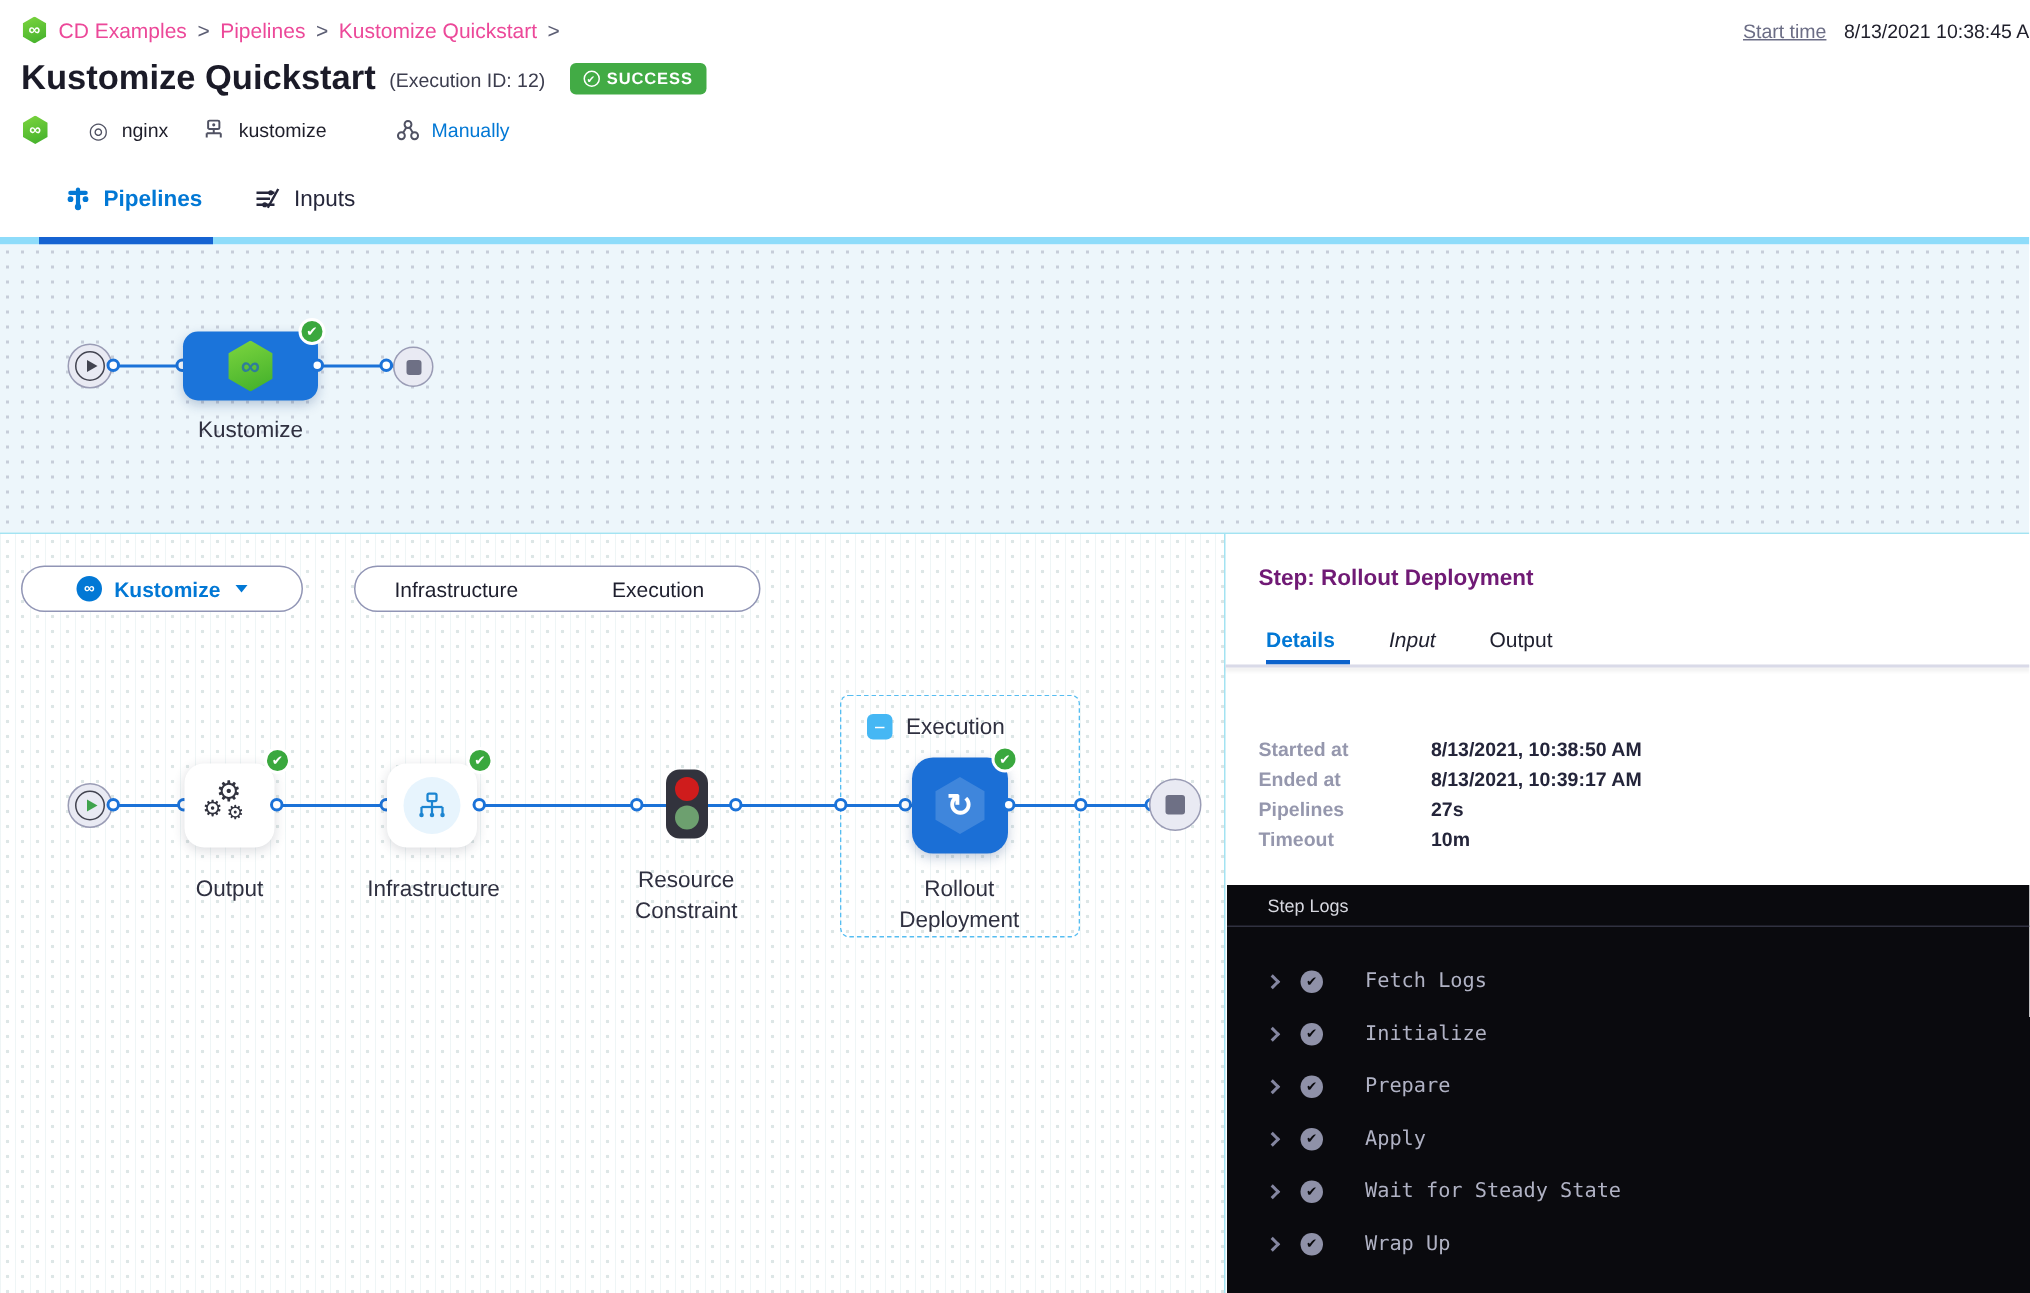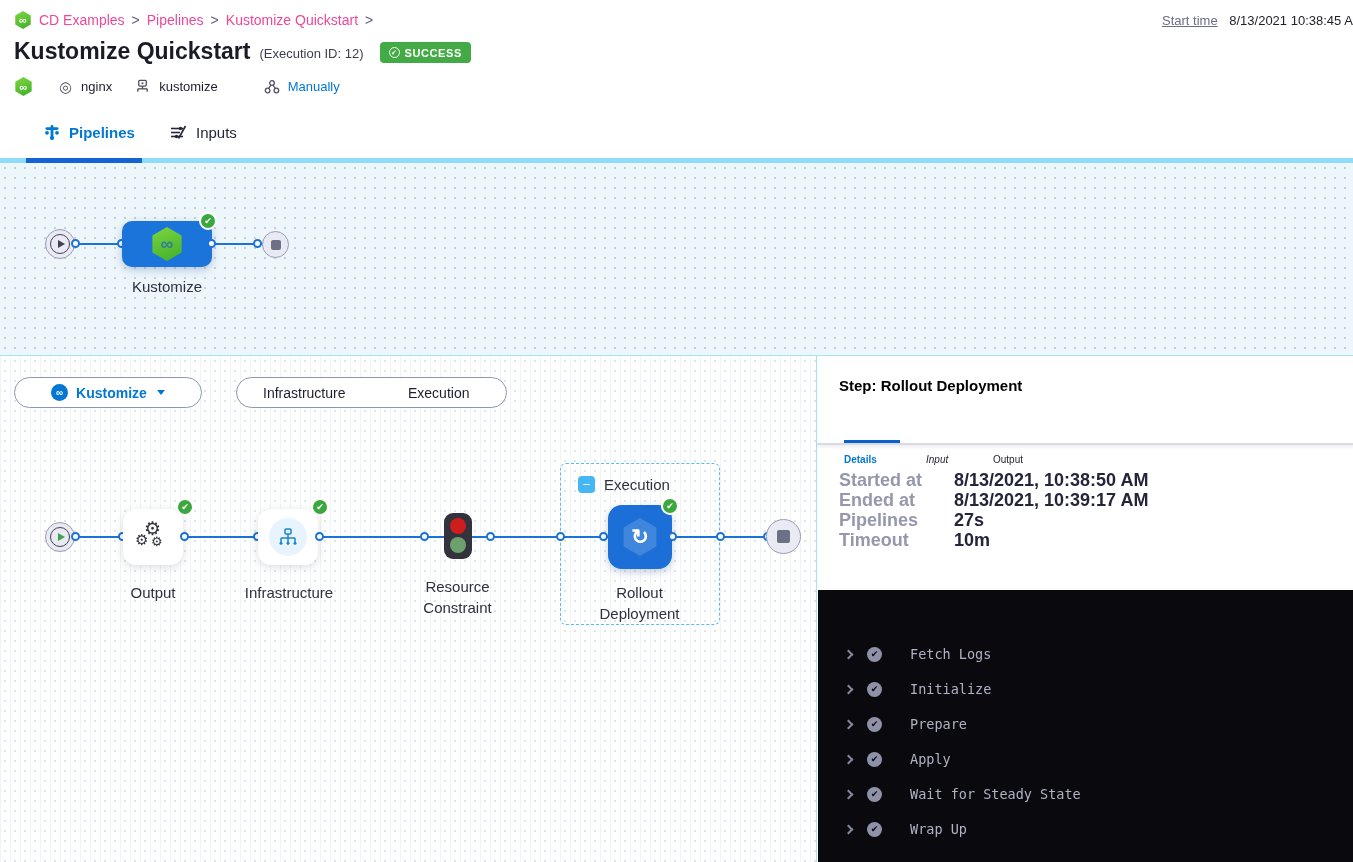--- a/index.html
+++ b/index.html
@@ -96,28 +96,28 @@
   .rollout-node { position:absolute; left:608px; top:149px; width:64px; height:64px; border-radius:14px;
     background:#1b6fd6; box-shadow:0 3px 8px rgba(20,60,120,.25);
     display:flex; align-items:center; justify-content:center; cursor:pointer; }
   .hex-light { width:38px; height:38px; clip-path:polygon(50% 0,93% 25%,93% 75%,50% 100%,7% 75%,7% 25%);
     background:rgba(255,255,255,.16); display:flex; align-items:center; justify-content:center;
     color:#fff; font-size:21px; font-weight:bold; }
 
   
   .panel { position:absolute; left:816px; top:356px; width:537px; height:506px; background:#fff;
     border-left:1px solid #a3e3f2; }
-  .panel-title { position:absolute; left:22px; top:21px; font-size:15px; font-weight:bold; color:#000000; }
-  .ptab { position:absolute; top:62px; font-size:10px; cursor:pointer; color:#1e1f2e;margin-top:36px; }
+  .panel-title { position:absolute; left:22px; top:21px; font-size:15px; font-weight:bold; color:#701a75; }
+  .ptab { position:absolute; top:62px; font-size:14px; cursor:pointer; color:#1e1f2e; }
   .ptab.active { color:#0278d5; font-weight:bold; }
   .ptab-details { left:27px; } .ptab-input { left:109px;font-style:italic; } .ptab-output { left:176px; }
   .ptab-underline { position:absolute; left:27px; top:84px; width:56px; height:3px; background:#0b62cc; }
   .ptab-track { position:absolute; left:0; top:87px; width:537px; height:2px; background:#d9dae8;
     box-shadow:0 2px 3px rgba(0,0,0,.1); }
-  .detail-row { position:absolute; left:22px; font-size:18px; }
+  .detail-row { position:absolute; left:22px; font-size:13px;margin-top:22px; }
   .detail-row .dl { display:inline-block; width:115px; color:#9597ad; font-weight:bold; }
   .detail-row .dv { color:#24253a; font-weight:bold; }
   .detail-row .dv a, .detail-link { color:#0278d5; font-weight:bold; cursor:pointer; }
 
   
   .log-panel { position:absolute; left:1px; top:234px; width:536px; height:272px; background:#0a0a0e; }
   .log-header { position:absolute; left:0; top:0; width:100%; height:28px; border-bottom:1px solid #303140;
     display:flex; align-items:center; padding-left:27px; font-size:12px; color:#d7d8e0; }
   .log-row { position:absolute; left:0; width:100%; height:22px; display:flex; align-items:center; cursor:pointer; }
   .log-chevron { position:absolute; left:27px; width:7px; height:7px; border-top:2px solid #8486a0;
@@ -347,20 +347,23 @@
       <span class="dl">Ended at</span><span class="dv">8/13/2021, 10:39:17 AM</span>
     </div>
     <div class="detail-row" style="top:154px;">
       <span class="dl">Pipelines</span><span class="dv">27s</span>
     </div>
     <div class="detail-row" style="top:174px;">
       <span class="dl">Timeout</span><span class="dv">10m</span>
     </div>
 
     <div class="log-panel">
+      <div class="log-header">
+        <span>Step Logs</span>
+      </div>
       <div class="log-row" style="top:53px;">
         <span class="log-chevron"></span>
         <span class="log-check">✔</span>
         <span class="log-text">Fetch Logs</span>
       </div>
       <div class="log-row" style="top:88px;">
         <span class="log-chevron"></span>
         <span class="log-check">✔</span>
         <span class="log-text">Initialize</span>
       </div>

